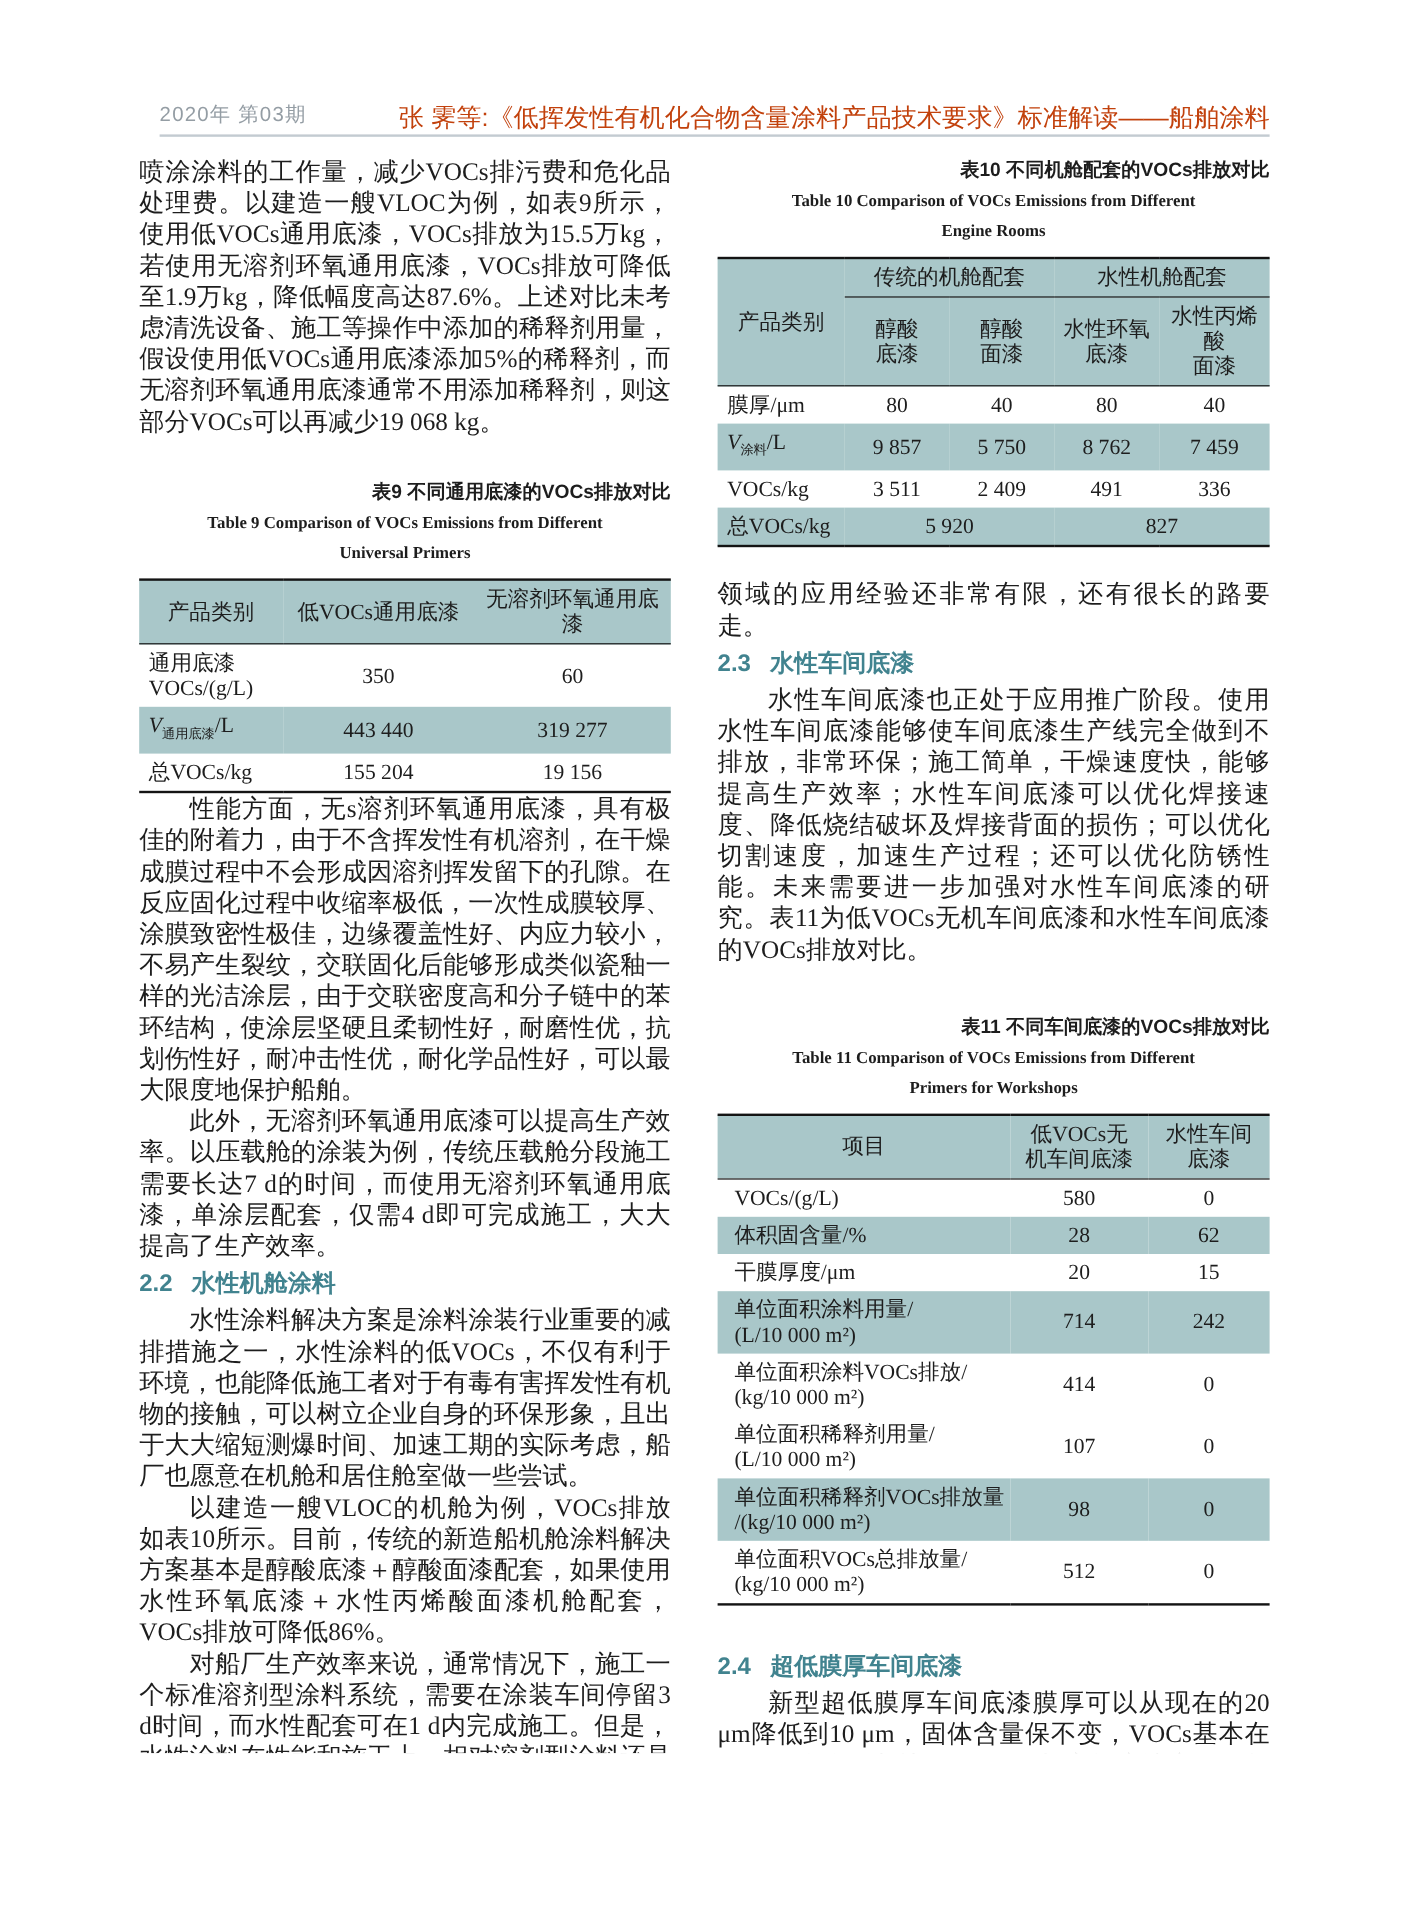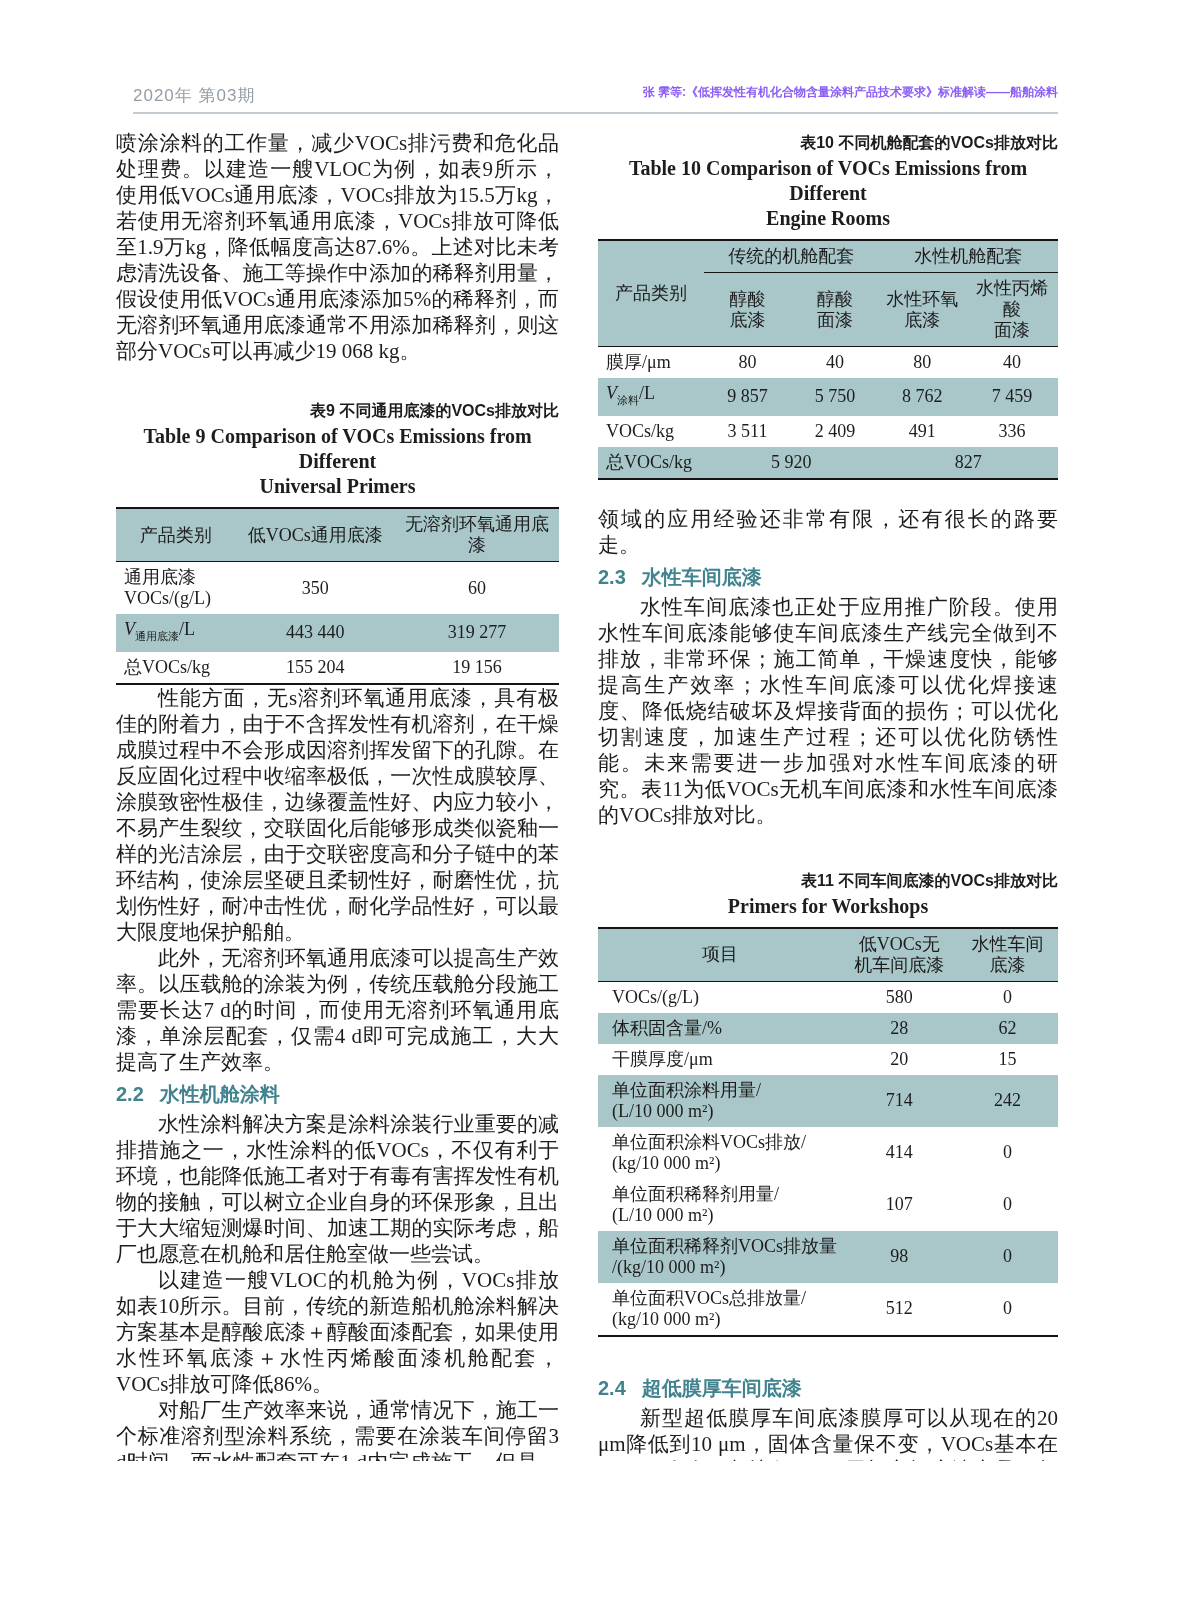--- a/index.html
+++ b/index.html
@@ -3,40 +3,40 @@
 <meta charset="utf-8">
 <style>
   html,body{margin:0;padding:0;background:#ffffff;}
   .page{position:relative;width:1187px;height:1461px;background:#ffffff;overflow:hidden;
         font-family:"Liberation Serif",serif;color:#1d1d1d;}
 
   
   .run-left{position:absolute;left:133px;top:84px;font-family:"Liberation Sans",sans-serif;
             font-size:17px;color:#949da4;letter-spacing:1px;}
   .run-right{position:absolute;right:129px;top:84px;font-family:"Liberation Sans",sans-serif;
-             font-size:12px;color:#8b5cf6;font-weight:bold;}
+             font-size:21px;color:#c2410c;}
   .run-rule{position:absolute;left:133px;right:129px;top:112px;height:0;
             border-top:2px solid #c3cbd1;}
 
   
   .col{position:absolute;top:130px;}
   .col-left{left:116px;width:443px;}
   .col-right{left:598px;width:460px;}
 
   p.body{font-size:21px;line-height:26px;text-align:justify;margin:0;}
   p.ind{text-indent:2em;}
 
   .sec-h{font-family:"Liberation Sans",sans-serif;font-weight:bold;color:#41838f;
          font-size:20px;line-height:26px;margin:6px 0 4px 0;}
   .sec-h .num{margin-right:16px;}
 
   
   .tt-zh{font-family:"Liberation Sans",sans-serif;font-weight:bold;font-size:16px;
          line-height:26px;text-align:right;margin:0;}
-  .tt-en{font-family:"Liberation Serif",serif;font-weight:bold;font-size:20px;
+  .tt-en{font-family:"Liberation Serif",serif;font-weight:bold;font-size:14px;
          line-height:25px;text-align:center;margin:0;}
 
   table.t{border-collapse:collapse;width:100%;font-size:18px;line-height:21px;
           border-top:2px solid #141414;border-bottom:2px solid #141414;margin-top:8px;}
   table.t td,table.t th{padding:5px 4px;font-weight:normal;vertical-align:middle;}
   .shade{background:#a9c7c9;}
   .hline{border-bottom:1.5px solid #141414;}
   .gline{border-bottom:1px solid #141414;}
   .lab{text-align:left;white-space:pre-line;padding-left:8px !important;}
   .lab11{text-align:left;white-space:pre-line;padding-left:14px !important;}
@@ -181,20 +181,21 @@
     <p class="body" style="margin-top:26px;">领域的应用经验还非常有限，还有很长的路要走。</p>
 
     <div class="sec-h">
       <span class="num">2.3</span><span>水性车间底漆</span>
     </div>
 
     <p class="body ind">水性车间底漆也正处于应用推广阶段。使用水性车间底漆能够使车间底漆生产线完全做到不排放，非常环保；施工简单，干燥速度快，能够提高生产效率；水性车间底漆可以优化焊接速度、降低烧结破坏及焊接背面的损伤；可以优化切割速度，加速生产过程；还可以优化防锈性能。未来需要进一步加强对水性车间底漆的研究。表11为低VOCs无机车间底漆和水性车间底漆的VOCs排放对比。</p>
 
     <div style="margin-top:40px;">
       <p class="tt-zh">表11  不同车间底漆的VOCs排放对比</p>
+      <p class="tt-en">Table 11  Comparison of VOCs Emissions from Different</p>
       <p class="tt-en">Primers for Workshops</p>
       <table class="t">
         <colgroup>
             <col style="width:53%">
             <col style="width:25%">
             <col style="width:22%">
           </colgroup>
         <tbody>
             <tr class="shade">
           <th class="ctr hline">项目</th>

